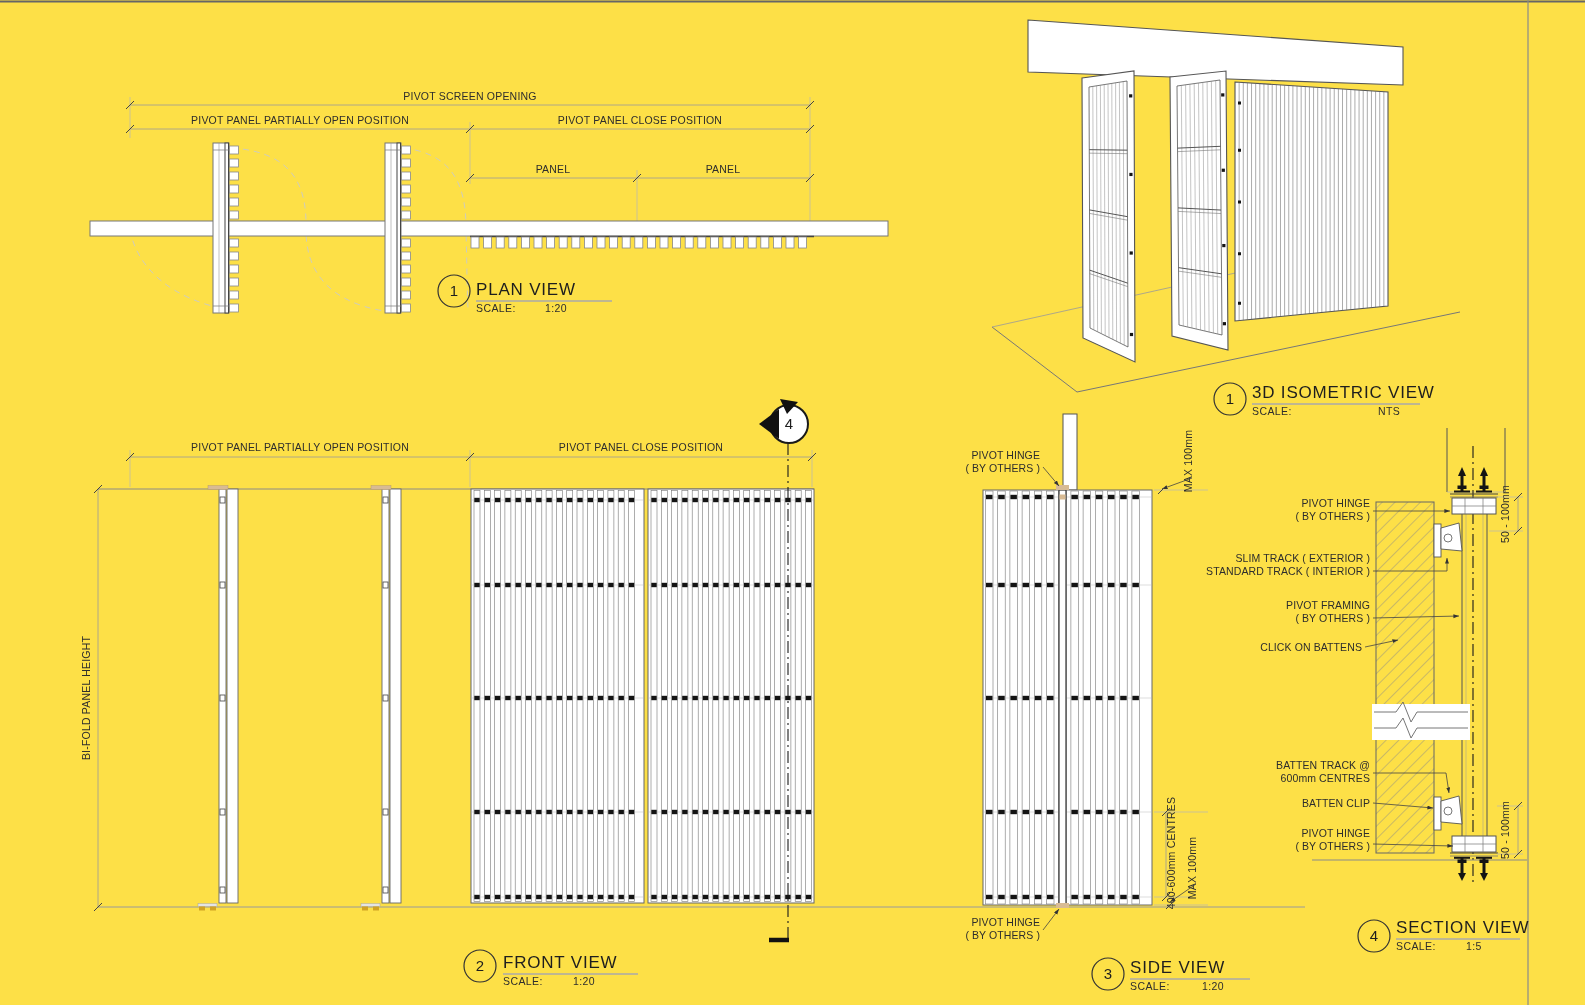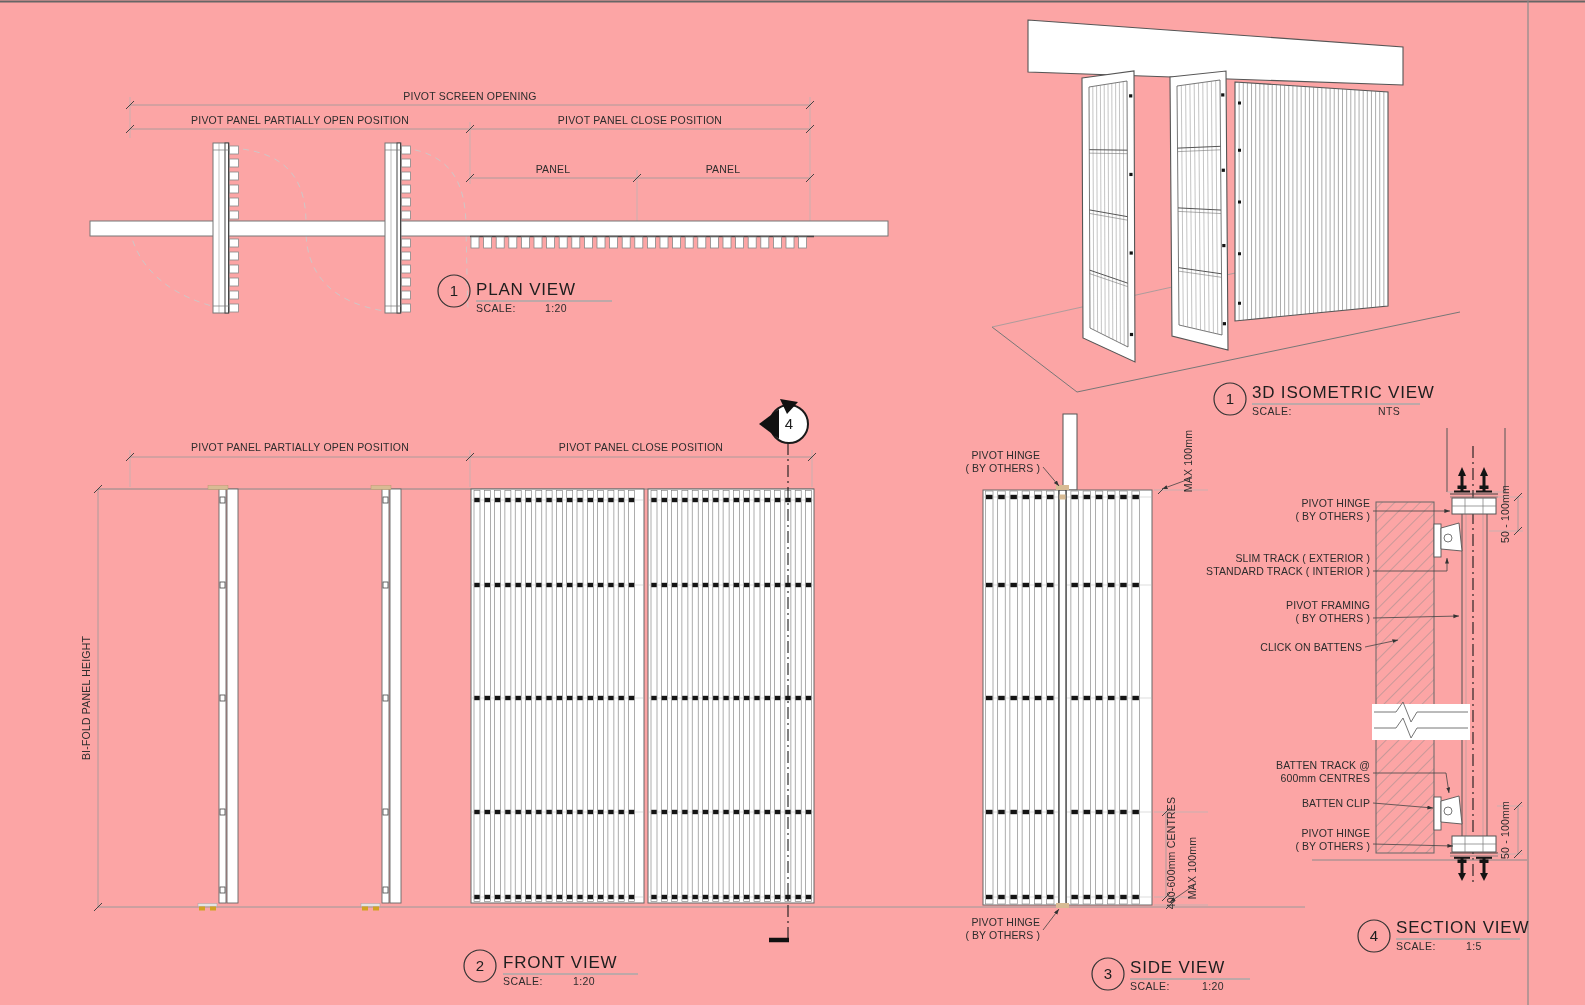--- a/index.html
+++ b/index.html
@@ -1,16 +1,16 @@
 <!DOCTYPE html>
 <html><head>
 <meta charset="utf-8">
 <style>
   html,body{margin:0;padding:0;background:#fff;}
-  #sheet{position:relative;width:1585px;height:1005px;background:#fca5a5;overflow:hidden;
+  #sheet{position:relative;width:1585px;height:1005px;background:#fde047;overflow:hidden;
          font-family:"Liberation Sans","DejaVu Sans",sans-serif;}
   svg{position:absolute;top:0;left:0;}
   text{font-family:"Liberation Sans","DejaVu Sans",sans-serif;fill:#2d2d2d;}
   .dim{font-size:10.5px;letter-spacing:.2px;}
   .lbl{font-size:10.5px;letter-spacing:.1px;}
   .mid{text-anchor:middle;}
   .end{text-anchor:end;}
   .title{font-size:17px;letter-spacing:.8px;fill:#1e1e1e;}
   .scale{font-size:10.5px;letter-spacing:.4px;}
   .marker{font-size:15px;text-anchor:middle;fill:#1e1e1e;}

